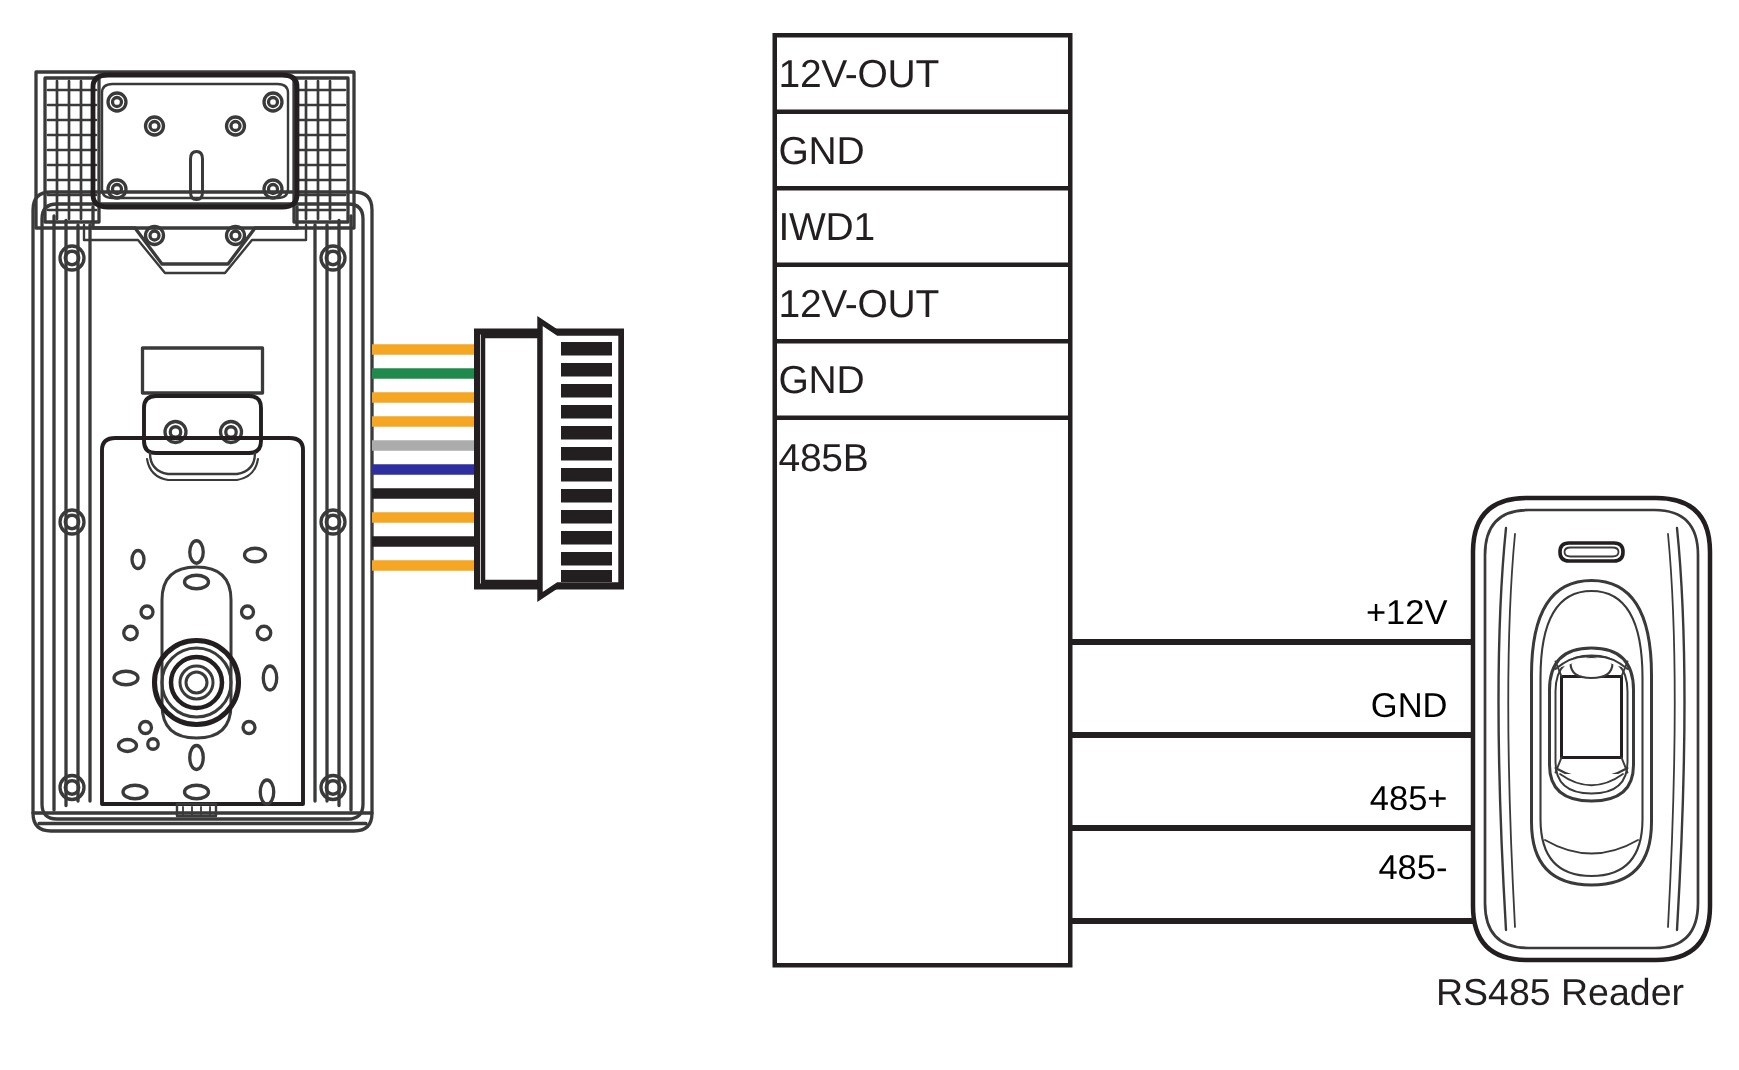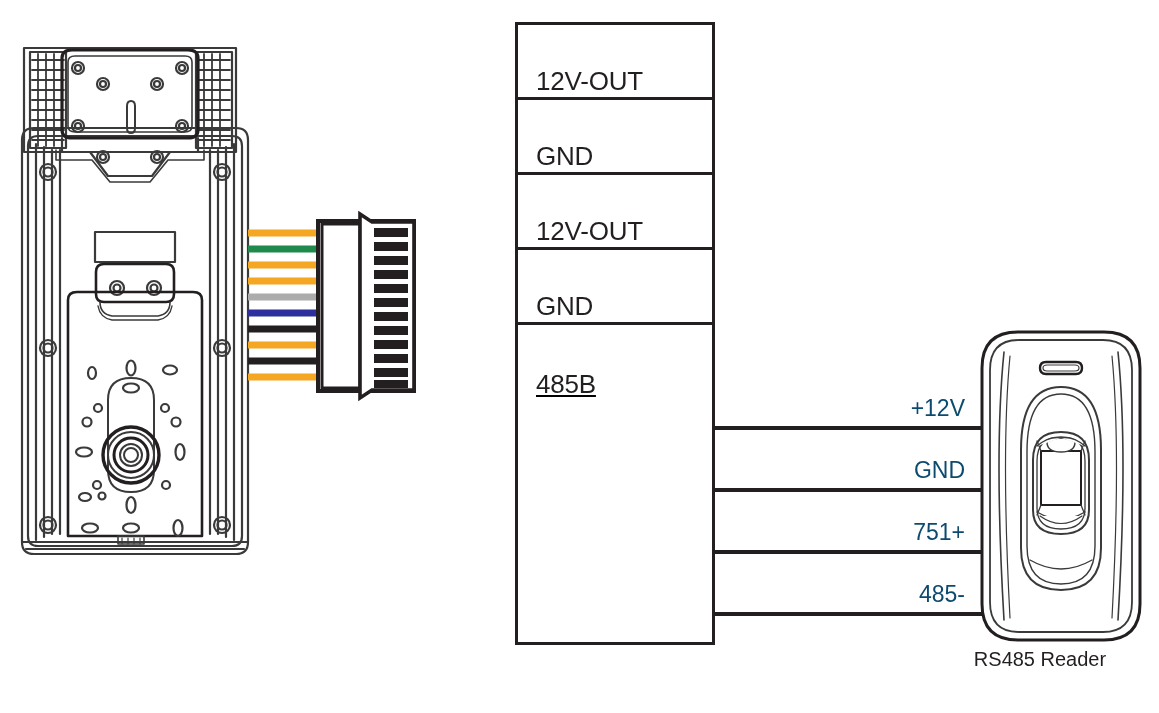--- a/index.html
+++ b/index.html
@@ -31,50 +31,50 @@
     position: absolute;
     left: 515px;
     top: 22px;
     width: 200px;
     height: 623px;
     border: 3px solid #231f20;
     box-sizing: border-box;
     background: #ffffff;
   }
   .term-row {
-    height: 75px;
+    height: 51px;
     box-sizing: border-box;
     border-bottom: 3px solid #231f20;
     display: flex;
-    align-items: flex-end;
-    padding-left: 18px;
-  }
-  .term-row:last-child { border-bottom: none; text-decoration: underline; }
+    align-items: center;
+    padding-left: 1px;
+  }
+  .term-row:last-child { border-bottom: none; }
   .term-label {
     font-size: 26px;
     color: #231f20;
     letter-spacing: -0.2px;
     white-space: nowrap;
   }
   
   .wire-label {
     position: absolute;
     font-size: 23px;
-    color: #0c4a6e;
+    color: #000000;
     white-space: nowrap;
     text-align: right;
   }
   
   .reader-caption {
     position: absolute;
     left: 930px;
     top: 648px;
     width: 220px;
     text-align: center;
-    font-size: 20px;
+    font-size: 25px;
     color: #231f20;
     white-space: nowrap;
   }
 </style>
 </head>
 <body>
 
 <div id="stage">
 
   <svg class="layer" viewBox="0 0 1159 713">
@@ -221,20 +221,23 @@
   </svg>
 
   <div class="term-table">
     <div class="term-row">
       <span class="term-label">12V-OUT</span>
     </div>
     <div class="term-row">
       <span class="term-label">GND</span>
     </div>
     <div class="term-row">
+      <span class="term-label">IWD1</span>
+    </div>
+    <div class="term-row">
       <span class="term-label">12V-OUT</span>
     </div>
     <div class="term-row">
       <span class="term-label">GND</span>
     </div>
     <div class="term-row">
       <span class="term-label">485B</span>
     </div>
   </div>
 
@@ -242,22 +245,22 @@
     <g stroke="#231f20" stroke-width="4" fill="none">
       <line x1="713" y1="428" x2="982" y2="428"></line>
       <line x1="713" y1="490" x2="982" y2="490"></line>
       <line x1="713" y1="552" x2="982" y2="552"></line>
       <line x1="713" y1="614" x2="982" y2="614"></line>
     </g>
   </svg>
 
   <div class="wire-label" style="left:780px; top:395px; width:185px;">+12V</div>
   <div class="wire-label" style="left:780px; top:457px; width:185px;">GND</div>
-  <div class="wire-label" style="left:780px; top:519px; width:185px;">751+</div>
-  <div class="wire-label" style="left:780px; top:581px; width:185px;text-align:right;">485-</div>
+  <div class="wire-label" style="left:780px; top:519px; width:185px;">485+</div>
+  <div class="wire-label" style="left:780px; top:565px; width:185px;text-align:right;">485-</div>
 
   <svg class="layer" viewBox="0 0 1159 713">
     <g fill="#ffffff" stroke="#3a3a3a" stroke-width="2.2" stroke-linejoin="round" stroke-linecap="round">
 
       <path d="M982 368 Q982 332 1018 332 L1104 332 Q1140 332 1140 368 L1140 604 Q1140 640 1104 640 L1018 640 Q982 640 982 604 Z" stroke="#231f20" stroke-width="3"></path>
       <path d="M990 370 Q990 340 1019 340 L1103 340 Q1132 340 1132 370 L1132 602 Q1132 632 1103 632 L1019 632 Q990 632 990 602 Z" stroke-width="1.8"></path>
 
       <path d="M1004 352 Q994 450 1004 620" fill="none" stroke-width="1.6"></path>
       <path d="M1118 352 Q1128 450 1118 620" fill="none" stroke-width="1.6"></path>
       <path d="M1010 356 Q1001 450 1010 618" fill="none" stroke-width="1.2"></path>

